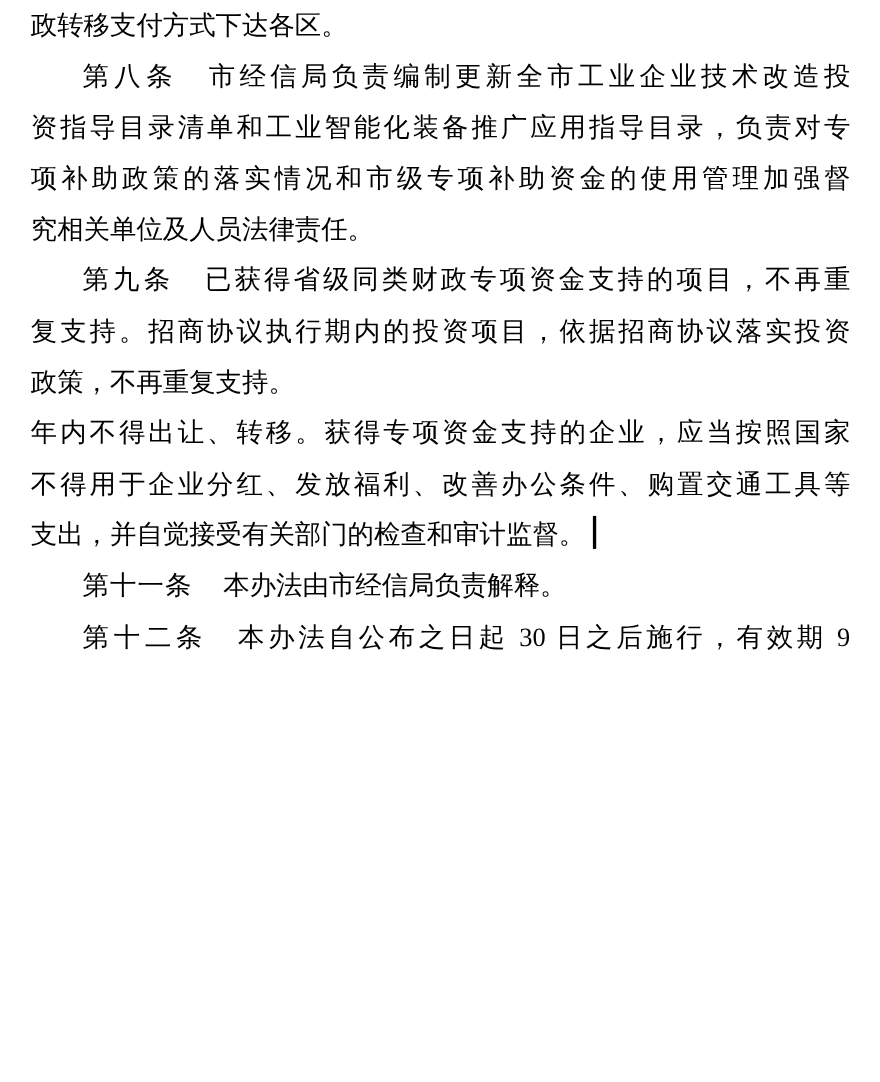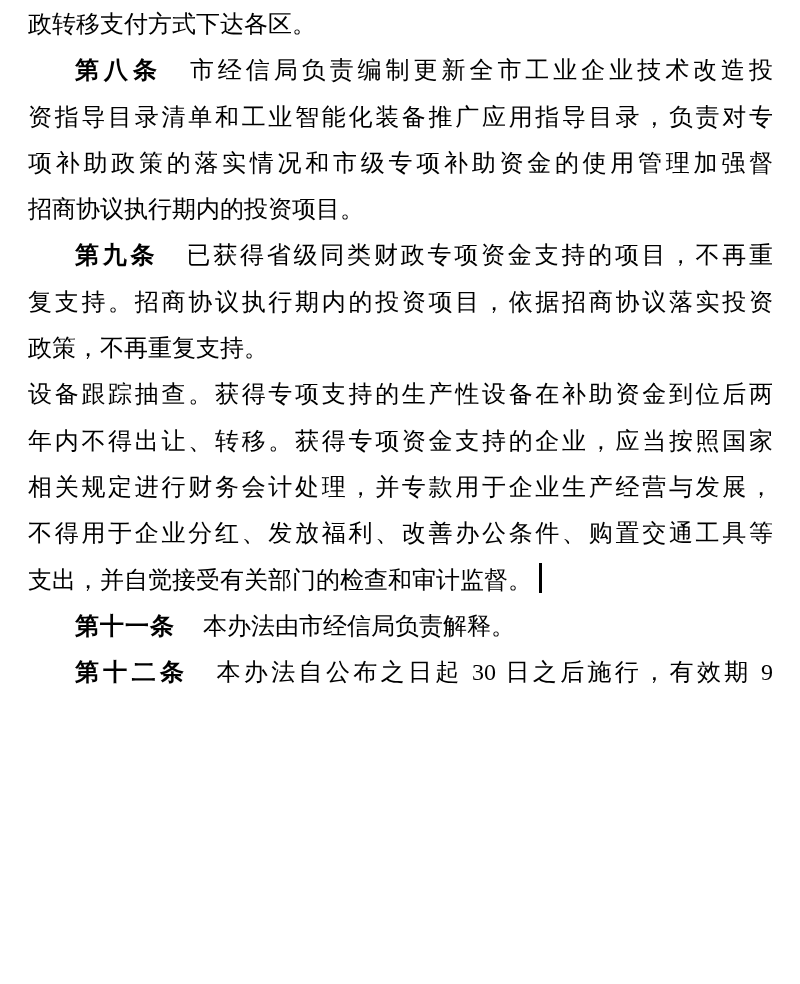--- a/index.html
+++ b/index.html
@@ -27,21 +27,21 @@
   }
   .line.fill {
     white-space: normal;
     text-align: justify;
     text-align-last: justify;
   }
   .line.indent {
     text-indent: 47px;
   }
   .article-num {
-    font-weight: 700;
+    font-weight: 400;
     font-family: "Liberation Sans", "DejaVu Sans", sans-serif;
     margin-right: 28px;
     letter-spacing: 1px;
   }
   .caret {
     display: inline-block;
     width: 3px;
     height: 30px;
     background: #000000;
     vertical-align: -5px;
@@ -49,24 +49,22 @@
   }
 </style>
 </head>
 <body>
 
 <div class="page">
     <div class="line"><span>政转移支付方式下达各区。</span></div>
     <div class="line fill indent"><span class="article-num">第八条</span><span>市经信局负责编制更新全市工业企业技术改造投</span></div>
     <div class="line fill"><span>资指导目录清单和工业智能化装备推广应用指导目录，负责对专</span></div>
     <div class="line fill"><span>项补助政策的落实情况和市级专项补助资金的使用管理加强督</span></div>
-    <div class="line"><span>招商协议执行期内的投资项目。</span></div>
+    <div class="line"><span>究相关单位及人员法律责任。</span></div>
     <div class="line fill indent"><span class="article-num">第九条</span><span>已获得省级同类财政专项资金支持的项目，不再重</span></div>
     <div class="line fill"><span>复支持。招商协议执行期内的投资项目，依据招商协议落实投资</span></div>
     <div class="line"><span>政策，不再重复支持。</span></div>
-    <div class="line fill"><span>设备跟踪抽查。获得专项支持的生产性设备在补助资金到位后两</span></div>
     <div class="line fill"><span>年内不得出让、转移。获得专项资金支持的企业，应当按照国家</span></div>
-    <div class="line fill"><span>相关规定进行财务会计处理，并专款用于企业生产经营与发展，</span></div>
     <div class="line fill"><span>不得用于企业分红、发放福利、改善办公条件、购置交通工具等</span></div>
     <div class="line"><span>支出，并自觉接受有关部门的检查和审计监督。</span><span class="caret"></span></div>
     <div class="line indent"><span class="article-num">第十一条</span><span>本办法由市经信局负责解释。</span></div>
     <div class="line fill indent"><span class="article-num">第十二条</span><span>本办法自公布之日起 30 日之后施行，有效期 9</span></div>
   </div>
 
 </body></html>

